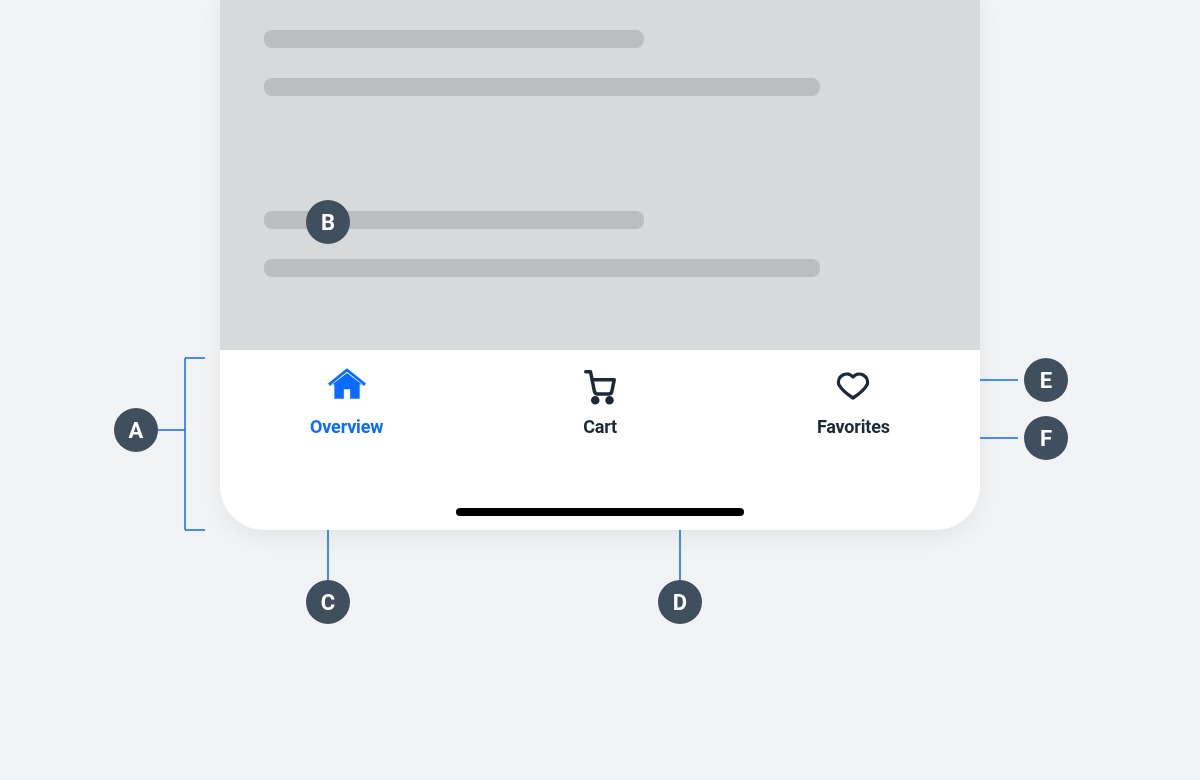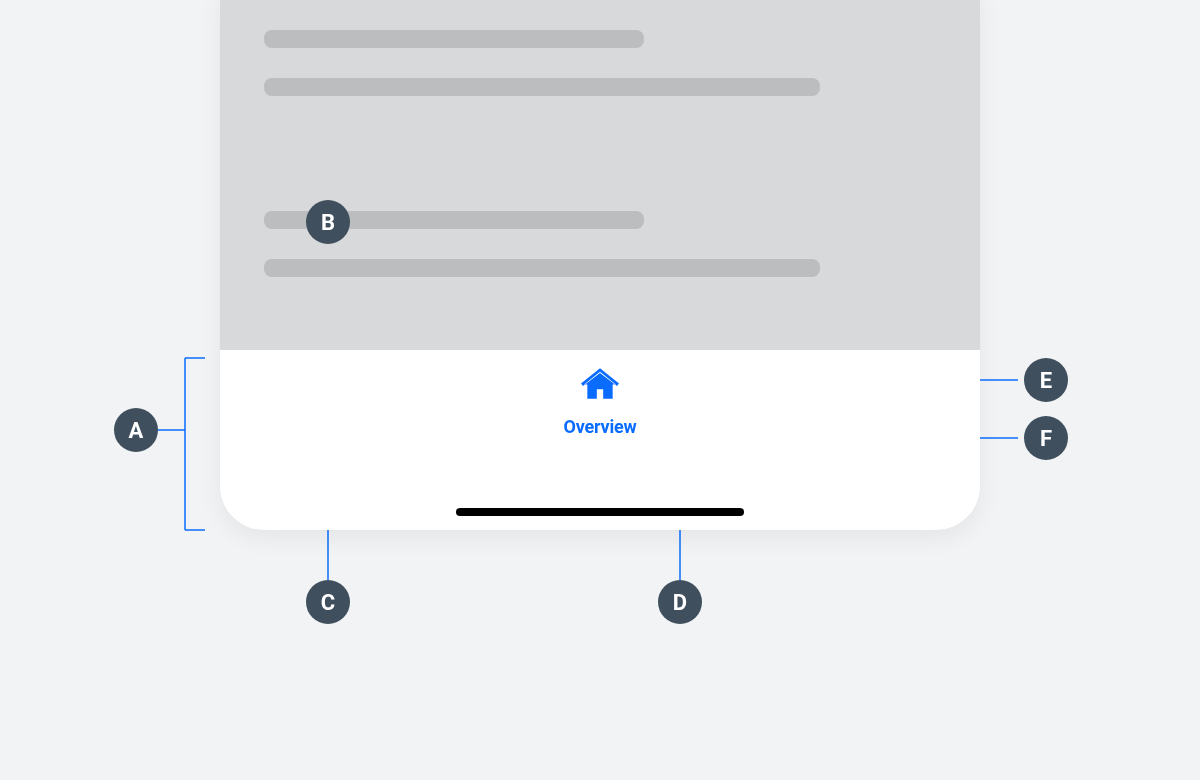--- a/index.html
+++ b/index.html
@@ -148,21 +148,39 @@
 
       <div class="tab active">
         <span class="icon">
           <svg viewBox="0 0 24 24" width="38" height="38" fill="#0a6cff">
             <path d="M12 3 L2 11 h2 v9 h6 v-6 h4 v6 h6 v-9 h2 z M12 0.8 l12 9.6 -1.3 1.6 L12 3.8 1.3 12 0 10.4 z"></path>
           </svg>
         </span>
         <span class="label">Overview</span>
       </div>
 
-
+      <div class="tab">
+        <span class="icon">
+          <svg viewBox="0 0 24 24" width="38" height="38" fill="none" stroke="#1b2a3a" stroke-width="2.2" stroke-linecap="round" stroke-linejoin="round">
+            <circle cx="9" cy="21" r="1.6" fill="#1b2a3a"></circle>
+            <circle cx="18" cy="21" r="1.6" fill="#1b2a3a"></circle>
+            <path d="M3 3h3l2.5 12.5a2 2 0 0 0 2 1.5h7a2 2 0 0 0 2-1.6L21 8H7"></path>
+          </svg>
+        </span>
+        <span class="label">Cart</span>
+      </div>
+
+      <div class="tab">
+        <span class="icon">
+          <svg viewBox="0 0 24 24" width="36" height="36" fill="none" stroke="#1b2a3a" stroke-width="2.2" stroke-linecap="round" stroke-linejoin="round">
+            <path d="M12 20s-7-4.5-9.5-9A5.5 5.5 0 0 1 12 6a5.5 5.5 0 0 1 9.5 5c-2.5 4.5-9.5 9-9.5 9z"></path>
+          </svg>
+        </span>
+        <span class="label">Favorites</span>
+      </div>
 
 
     </div>
 
     <div class="home-indicator"></div>
   </div>
 
   <div class="callout" style="left:114px; top:408px;">
       <span>A</span>
     </div>

